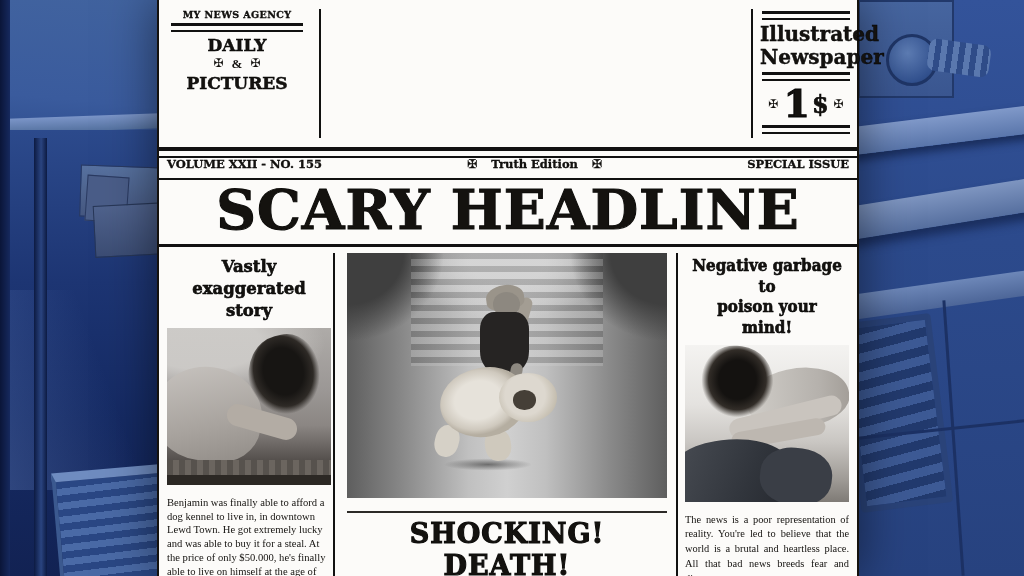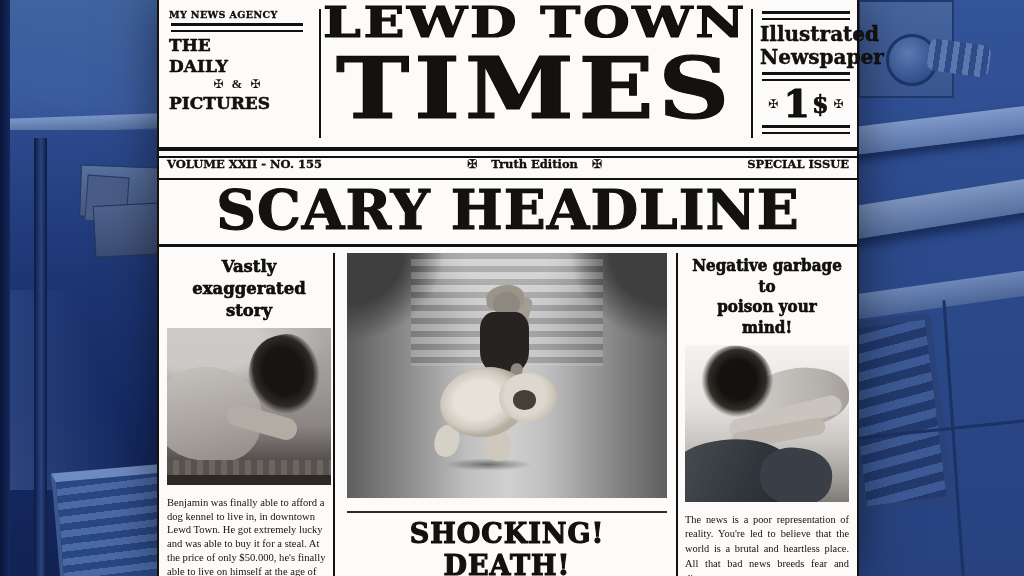--- a/index.html
+++ b/index.html
@@ -35,21 +35,21 @@
   .bgr-seamh{left:855px;top:428px;width:172px;height:3px;background:#1c3164;transform:rotate(-6deg);}
 
   
   .paper{left:157px;top:0;width:698px;height:576px;background:#fcfbf9;color:#14120f;
          border-left:2px solid #15120e;border-right:2px solid #15120e;box-shadow:0 0 46px rgba(0,0,0,.5);}
   .heavy{font-family:"DejaVu Serif",serif;font-weight:bold;}
   .stroke1{-webkit-text-stroke:1.1px #0e0d0b;}
   .ctr{text-align:center;}
 
   
-  .agency{left:10px;top:9px;width:136px;}
+  .agency{left:10px;top:9px;width:136px;text-align:center;}
   .agency-title{font-family:"DejaVu Serif",serif;font-weight:bold;font-size:9.5px;letter-spacing:.4px;-webkit-text-stroke:.3px #000;}
   .rule2{height:4px;border-top:3px solid #111;border-bottom:2px solid #111;margin:3px 2px;}
   .agency-line{font-family:"DejaVu Serif",serif;font-weight:bold;font-size:17px;line-height:1.22;-webkit-text-stroke:.5px #000;}
   .amp-row{font-size:13px;font-weight:bold;line-height:1.3;display:flex;justify-content:center;gap:8px;align-items:center;}
   .fleuron{font-family:"DejaVu Sans",sans-serif;font-size:12px;}
   .vrule{width:2px;background:#111;}
   .vr1{left:160px;top:9px;height:129px;}
   .vr2{left:592px;top:9px;height:129px;}
   .mast{left:166px;top:2px;width:420px;text-align:center;line-height:1;}
   .mast-l1{font-size:42px;letter-spacing:2px;transform:scaleX(1.28);transform-origin:center;display:block;}
@@ -151,36 +151,31 @@
   <div class="abs bgr-band3"></div>
   <div class="abs bgr-grille"></div>
   <div class="abs bgr-seamv"></div>
   <div class="abs bgr-seamh"></div>
 
   <div class="abs paper">
 
     <div class="abs agency">
       <div class="agency-title">MY NEWS AGENCY</div>
       <div class="rule2"></div>
-      <div class="agency-line">THE</div>
       <div class="agency-line">DAILY</div>
       <div class="amp-row">
         <span class="fleuron">✠</span>
         <span>&amp;</span>
         <span class="fleuron">✠</span>
       </div>
       <div class="agency-line">PICTURES</div>
     </div>
 
     <div class="abs vrule vr1"></div>
 
-    <div class="abs mast heavy stroke1">
-      <span class="mast-l1">LEWD TOWN</span>
-      <span class="mast-l2">TIMES</span>
-    </div>
 
     <div class="abs vrule vr2"></div>
 
     <div class="abs daily">
       <div class="rule2"></div>
       <div class="daily-l23">Illustrated</div>
       <div class="daily-l23">Newspaper</div>
       <div class="rule2"></div>
       <div class="price-row">
         <span class="fleuron">✠</span>

